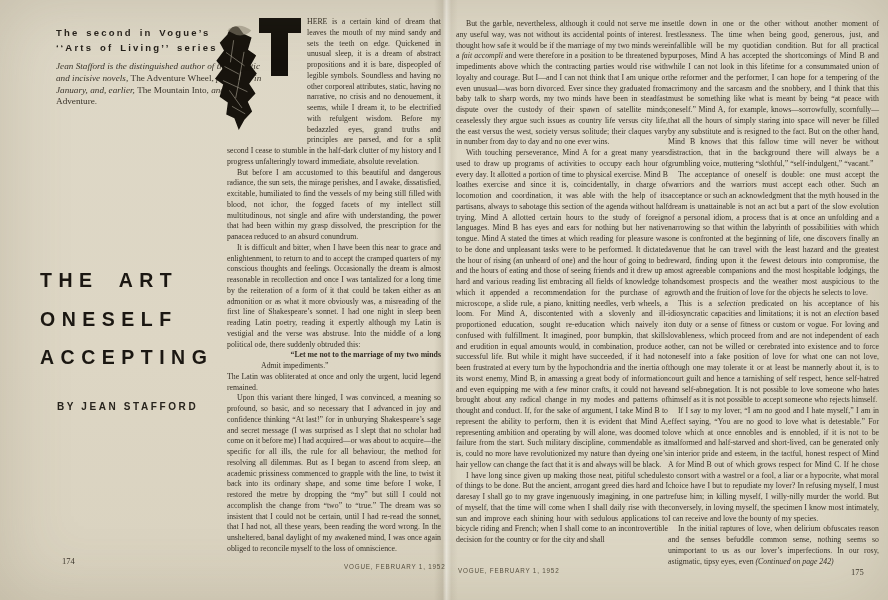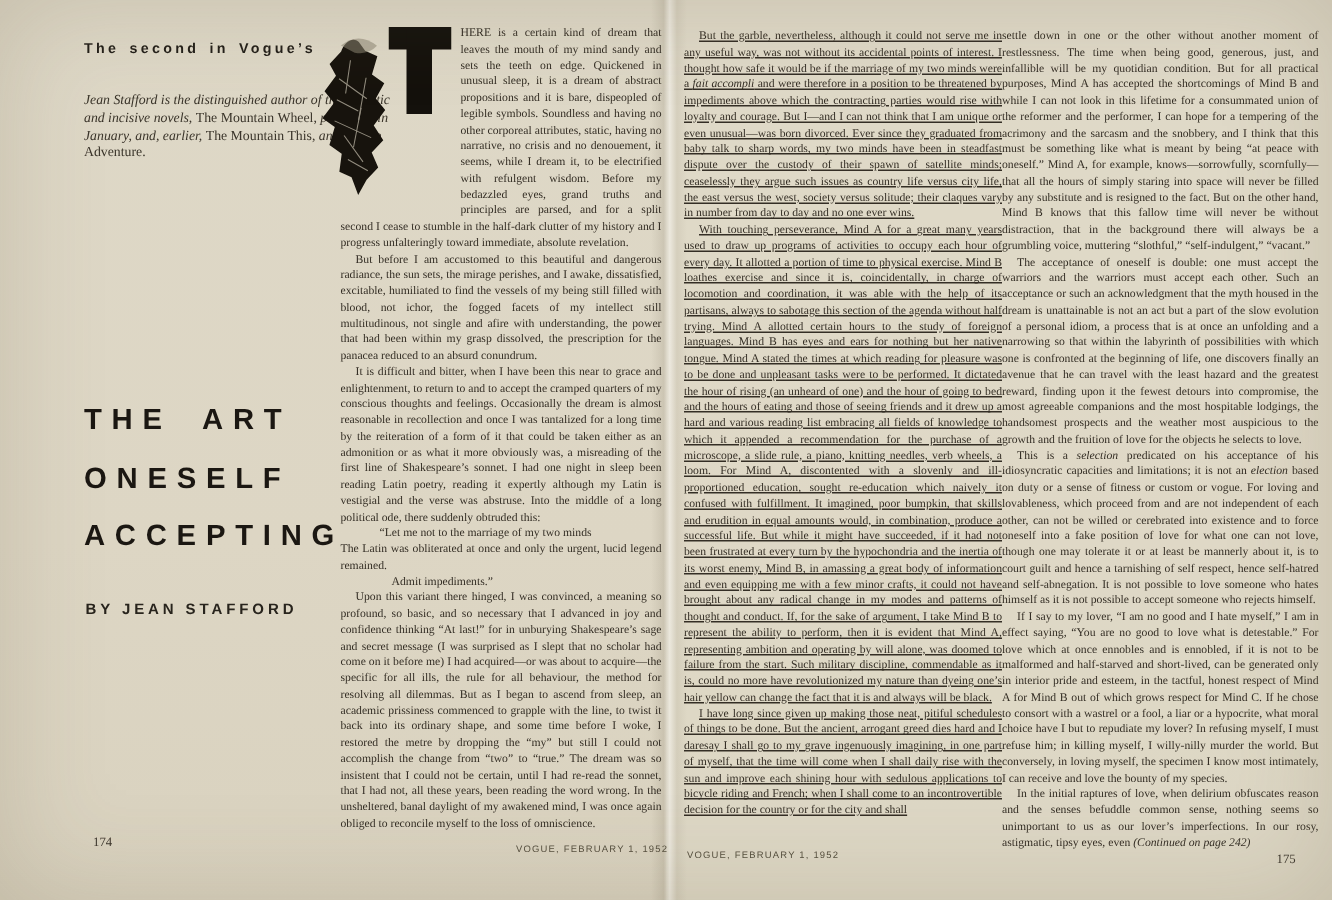--- a/index.html
+++ b/index.html
@@ -17,36 +17,36 @@
       rgba(255,255,255,.40) 52%,rgba(80,70,50,.07) 72%,rgba(0,0,0,0) 100%);}
 
   .series{position:absolute;left:56px;top:25px;
     font-family:"Liberation Sans",sans-serif;font-weight:bold;
     font-size:9.5px;letter-spacing:2.2px;word-spacing:2px;
     line-height:15px;color:#231f19;}
   .intro{position:absolute;left:56px;top:61px;width:208px;margin:0;
     font-size:9.2px;line-height:11.8px;font-style:italic;color:#3a342a;}
   .intro .roman{font-style:normal;}
 
-  .headline{position:absolute;left:56px;top:261px;
+  .headline{position:absolute;left:40px;top:261px;
     font-family:"Liberation Sans",sans-serif;font-weight:bold;
     font-size:19.5px;letter-spacing:6.5px;word-spacing:9px;
     line-height:38.5px;color:#1b1712;}
   .byline{position:absolute;left:57px;top:401px;
     font-family:"Liberation Sans",sans-serif;font-weight:bold;
     font-size:10px;letter-spacing:2.6px;color:#28241d;}
 
   .col{position:absolute;top:19px;width:214px;
     font-size:7.8px;line-height:10.75px;text-align:justify;color:#342e25;}
   #col1{left:227px;top:17px;width:214px;}
-  #col2{left:456px;width:212px;text-decoration:underline;}
+  #col2{left:456px;width:212px;}
   #col3{left:668px;width:211px;}
   .para{margin:0;text-indent:10px;}
   .para.noindent{text-indent:0;}
-  .para.quote1{text-indent:0;padding-left:26px;text-align:left;}
+  .para.quote1{text-indent:0;padding-left:26px;text-align:right;font-weight:bold;}
   .para.quote2{text-indent:0;padding-left:34px;text-align:left;}
   .italic{font-style:italic;}
   .roman{font-style:normal;}
 
   .figure-float{float:left;width:74px;height:127px;position:relative;
     margin:0 6px 2px 0;}
   .blob{position:absolute;left:-16px;top:5px;transform:rotate(-2deg);}
   .tcap{position:absolute;right:0;top:1px;}
 
   .footer-credit{position:absolute;font-family:"Liberation Sans",sans-serif;
@@ -59,23 +59,24 @@
 </style>
 </head>
 <body>
 
 <div class="spread">
   <div class="right-tint"></div>
   <div class="gutter"></div>
 
   <div class="series">
     <div>The second in Vogue’s</div>
+    <div>‘‘Arts of Living’’ series</div>
   </div>
 
-  <p class="intro"><span class="italic">Jean Stafford is the distinguished author of three poetic and incisive novels, </span><span class="roman">The Mountain Wheel,</span><span class="italic"> published in January, and, earlier, </span><span class="roman">The Mountain This,</span><span class="italic"> and </span><span class="roman">Boston Adventure.</span></p>
+  <p class="intro"><span class="italic">Jean Stafford is the distinguished author of three poetic and incisive novels, </span><span class="roman">The Adventure Wheel,</span><span class="italic"> published in January, and, earlier, </span><span class="roman">The Mountain Into,</span><span class="italic"> and </span><span class="roman">Boston Adventure.</span></p>
 
   <div class="headline">
     <div>THE ART</div>
     <div>ONESELF</div>
     <div>ACCEPTING</div>
   </div>
   <div class="byline">BY JEAN STAFFORD</div>
 
   <div class="col" id="col1">
     <div class="figure-float">
@@ -95,22 +96,22 @@
       </svg>
       <svg class="tcap" width="42" height="60" viewBox="0 0 42 60">
         <rect x="0" y="0" width="42" height="15" fill="#14110c"></rect>
         <rect x="12" y="0" width="17" height="58" fill="#14110c"></rect>
       </svg>
     </div>
   <p class="para noindent"><span>HERE is a certain kind of dream that leaves the mouth of my mind sandy and sets the teeth on edge. Quickened in unusual sleep, it is a dream of abstract propositions and it is bare, dispeopled of legible symbols. Soundless and having no other corporeal attributes, static, having no narrative, no crisis and no denouement, it seems, while I dream it, to be electrified with refulgent wisdom. Before my bedazzled eyes, grand truths and principles are parsed, and for a split second I cease to stumble in the half-dark clutter of my history and I progress unfalteringly toward immediate, absolute revelation.</span></p>
       <p class="para indent"><span>But before I am accustomed to this beautiful and dangerous radiance, the sun sets, the mirage perishes, and I awake, dissatisfied, excitable, humiliated to find the vessels of my being still filled with blood, not ichor, the fogged facets of my intellect still multitudinous, not single and afire with understanding, the power that had been within my grasp dissolved, the prescription for the panacea reduced to an absurd conundrum.</span></p>
       <p class="para indent"><span>It is difficult and bitter, when I have been this near to grace and enlightenment, to return to and to accept the cramped quarters of my conscious thoughts and feelings. Occasionally the dream is almost reasonable in recollection and once I was tantalized for a long time by the reiteration of a form of it that could be taken either as an admonition or as what it more obviously was, a misreading of the first line of Shakespeare’s sonnet. I had one night in sleep been reading Latin poetry, reading it expertly although my Latin is vestigial and the verse was abstruse. Into the middle of a long political ode, there suddenly obtruded this:</span></p>
       <p class="para quote1"><span>“Let me not to the marriage of my two minds</span></p>
+      <p class="para quote2"><span>Admit impediments.”</span></p>
       <p class="para noindent"><span>The Latin was obliterated at once and only the urgent, lucid legend remained.</span></p>
-      <p class="para quote2"><span>Admit impediments.”</span></p>
       <p class="para indent"><span>Upon this variant there hinged, I was convinced, a meaning so profound, so basic, and so necessary that I advanced in joy and confidence thinking “At last!” for in unburying Shakespeare’s sage and secret message (I was surprised as I slept that no scholar had come on it before me) I had acquired—or was about to acquire—the specific for all ills, the rule for all behaviour, the method for resolving all dilemmas. But as I began to ascend from sleep, an academic prissiness commenced to grapple with the line, to twist it back into its ordinary shape, and some time before I woke, I restored the metre by dropping the “my” but still I could not accomplish the change from “two” to “true.” The dream was so insistent that I could not be certain, until I had re-read the sonnet, that I had not, all these years, been reading the word wrong. In the unsheltered, banal daylight of my awakened mind, I was once again obliged to reconcile myself to the loss of omniscience.</span></p>
     </div>
 
   <div class="col" id="col2">
       <p class="para indent"><span>But the garble, nevertheless, although it could not serve me in any useful way, was not without its accidental points of interest. I thought how safe it would be if the marriage of my two minds were a </span><span class="italic">fait accompli</span><span> and were therefore in a position to be threatened by impediments above which the contracting parties would rise with loyalty and courage. But I—and I can not think that I am unique or even unusual—was born divorced. Ever since they graduated from baby talk to sharp words, my two minds have been in steadfast dispute over the custody of their spawn of satellite minds; ceaselessly they argue such issues as country life versus city life, the east versus the west, society versus solitude; their claques vary in number from day to day and no one ever wins.</span></p>
       <p class="para indent"><span>With touching perseverance, Mind A for a great many years used to draw up programs of activities to occupy each hour of every day. It allotted a portion of time to physical exercise. Mind B loathes exercise and since it is, coincidentally, in charge of locomotion and coordination, it was able with the help of its partisans, always to sabotage this section of the agenda without half trying. Mind A allotted certain hours to the study of foreign languages. Mind B has eyes and ears for nothing but her native tongue. Mind A stated the times at which reading for pleasure was to be done and unpleasant tasks were to be performed. It dictated the hour of rising (an unheard of one) and the hour of going to bed and the hours of eating and those of seeing friends and it drew up a hard and various reading list embracing all fields of knowledge to which it appended a recommendation for the purchase of a microscope, a slide rule, a piano, knitting needles, verb wheels, a loom. For Mind A, discontented with a slovenly and ill-proportioned education, sought re-education which naively it confused with fulfillment. It imagined, poor bumpkin, that skills and erudition in equal amounts would, in combination, produce a successful life. But while it might have succeeded, if it had not been frustrated at every turn by the hypochondria and the inertia of its worst enemy, Mind B, in amassing a great body of information and even equipping me with a few minor crafts, it could not have brought about any radical change in my modes and patterns of thought and conduct. If, for the sake of argument, I take Mind B to represent the ability to perform, then it is evident that Mind A, representing ambition and operating by will alone, was doomed to failure from the start. Such military discipline, commendable as it is, could no more have revolutionized my nature than dyeing one’s hair yellow can change the fact that it is and always will be black.</span></p>
       <p class="para indent"><span>I have long since given up making those neat, pitiful schedules of things to be done. But the ancient, arrogant greed dies hard and I daresay I shall go to my grave ingenuously imagining, in one part of myself, that the time will come when I shall daily rise with the sun and improve each shining hour with sedulous applications to bicycle riding and French; when I shall come to an incontrovertible decision for the country or for the city and shall</span></p>
     </div>
   <div class="col" id="col3">
       <p class="para noindent"><span>settle down in one or the other without another moment of restlessness. The time when being good, generous, just, and infallible will be my quotidian condition. But for all practical purposes, Mind A has accepted the shortcomings of Mind B and while I can not look in this lifetime for a consummated union of the reformer and the performer, I can hope for a tempering of the acrimony and the sarcasm and the snobbery, and I think that this must be something like what is meant by being “at peace with oneself.” Mind A, for example, knows—sorrowfully, scornfully—that all the hours of simply staring into space will never be filled by any substitute and is resigned to the fact. But on the other hand, Mind B knows that this fallow time will never be without distraction, that in the background there will always be a grumbling voice, muttering “slothful,” “self-indulgent,” “vacant.”</span></p>

